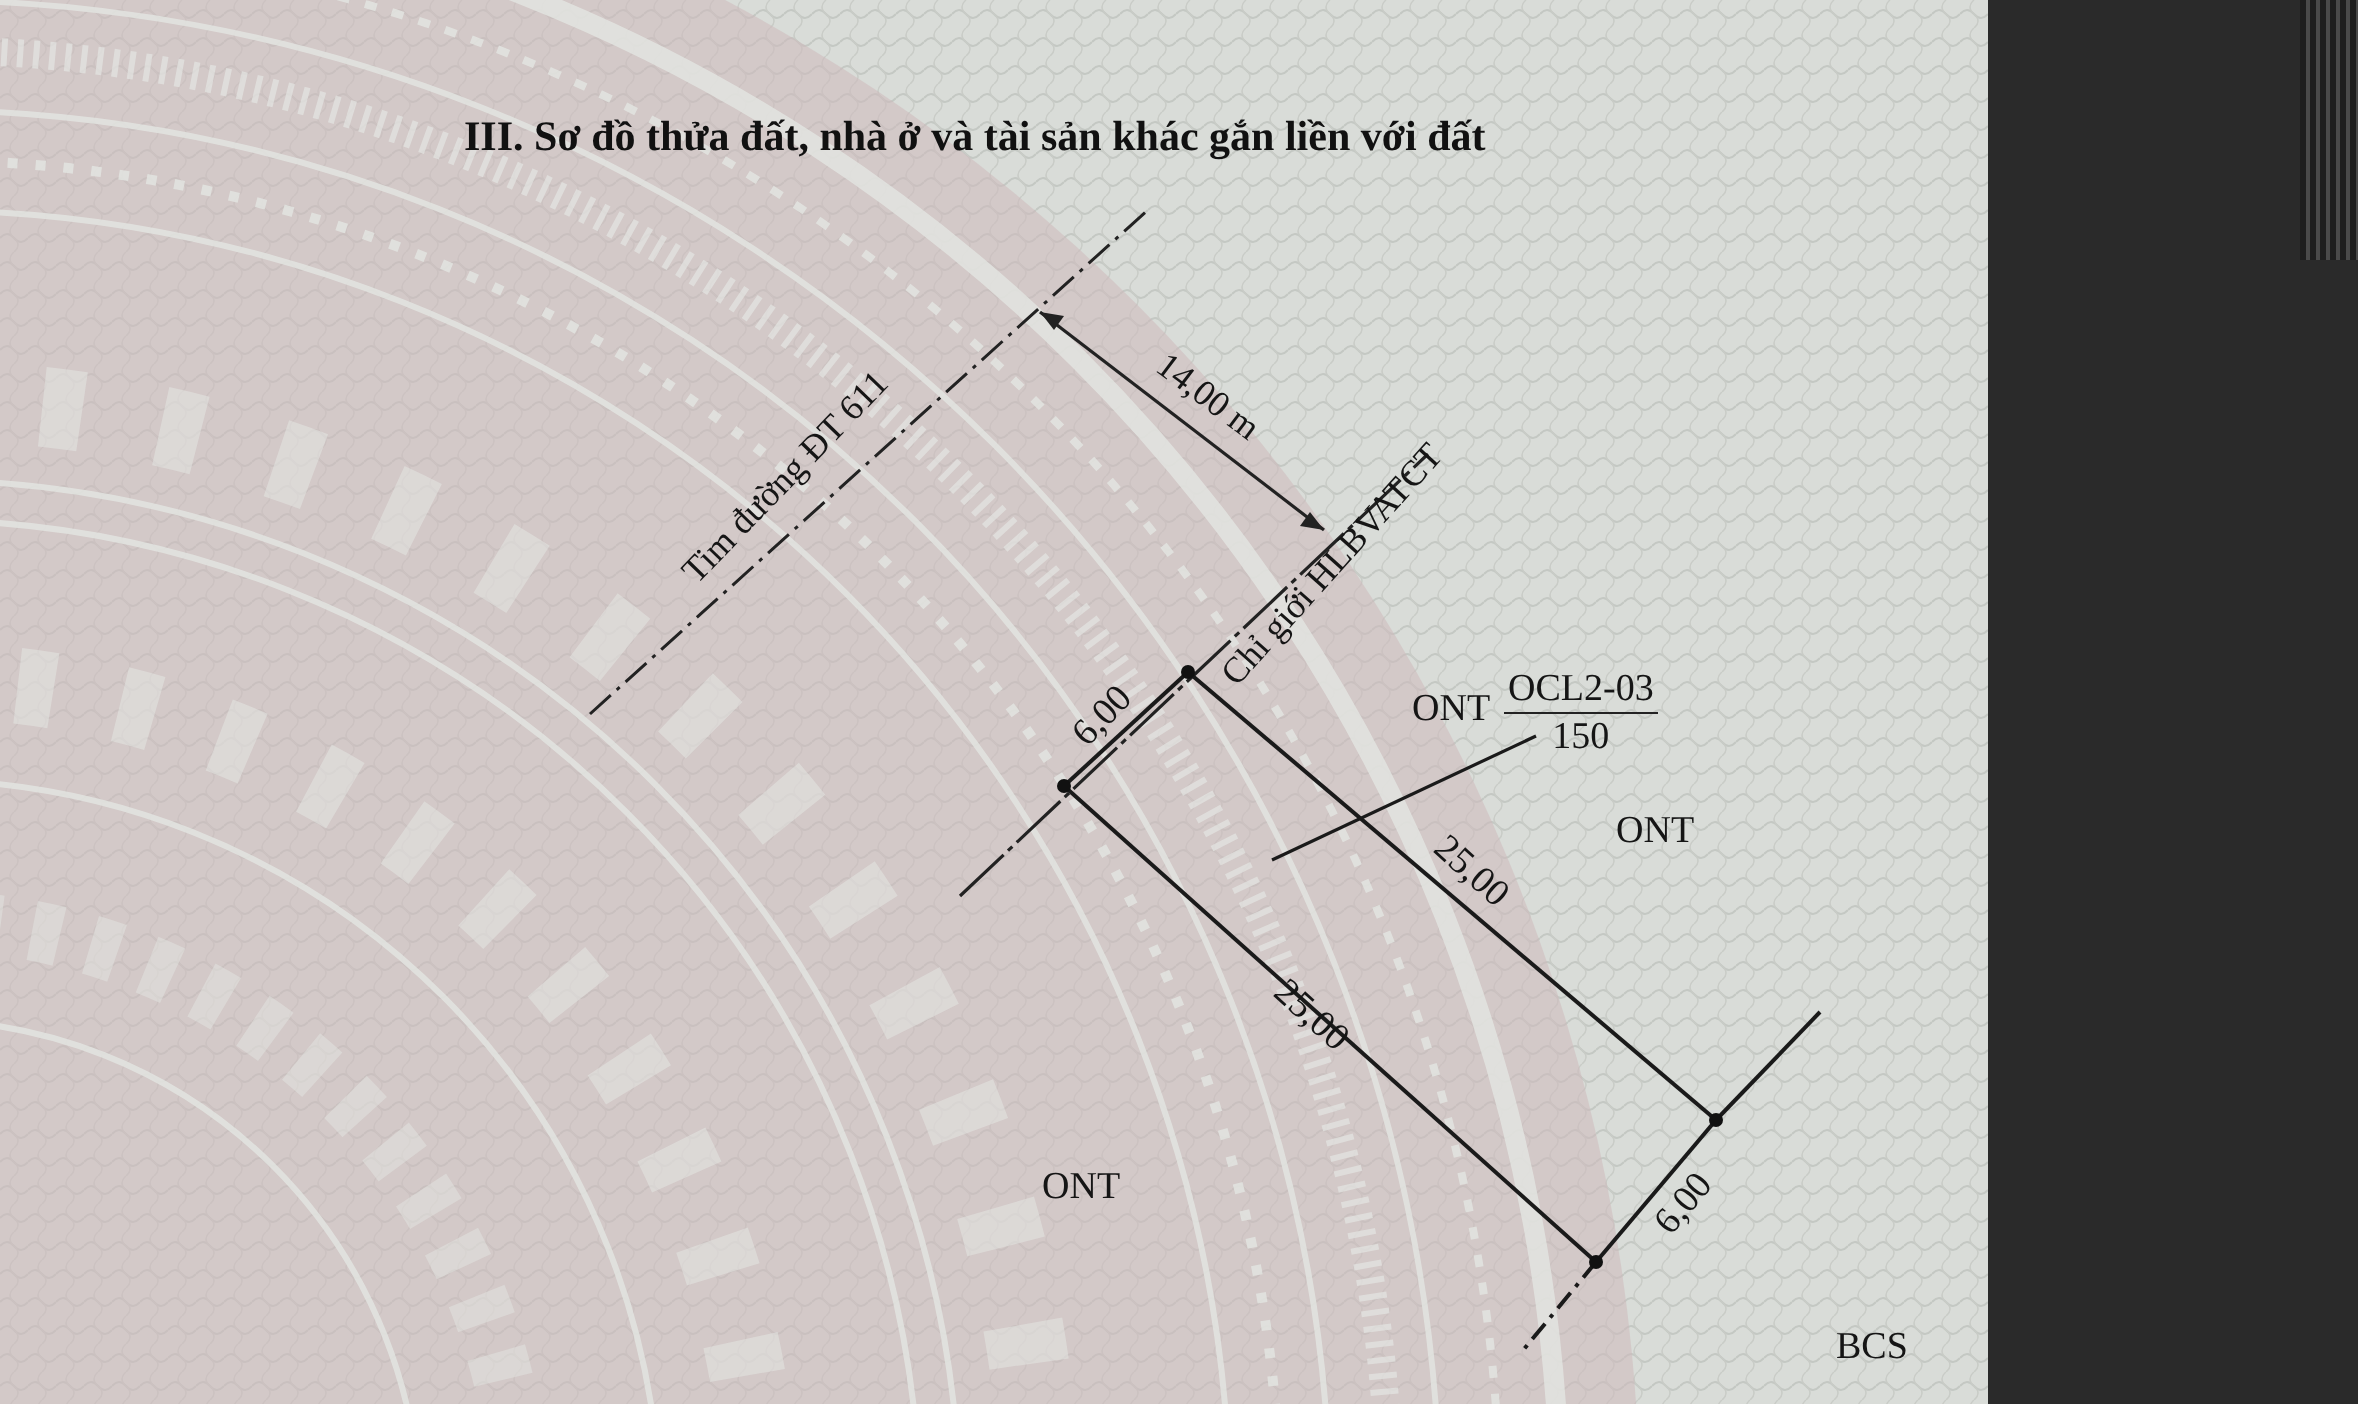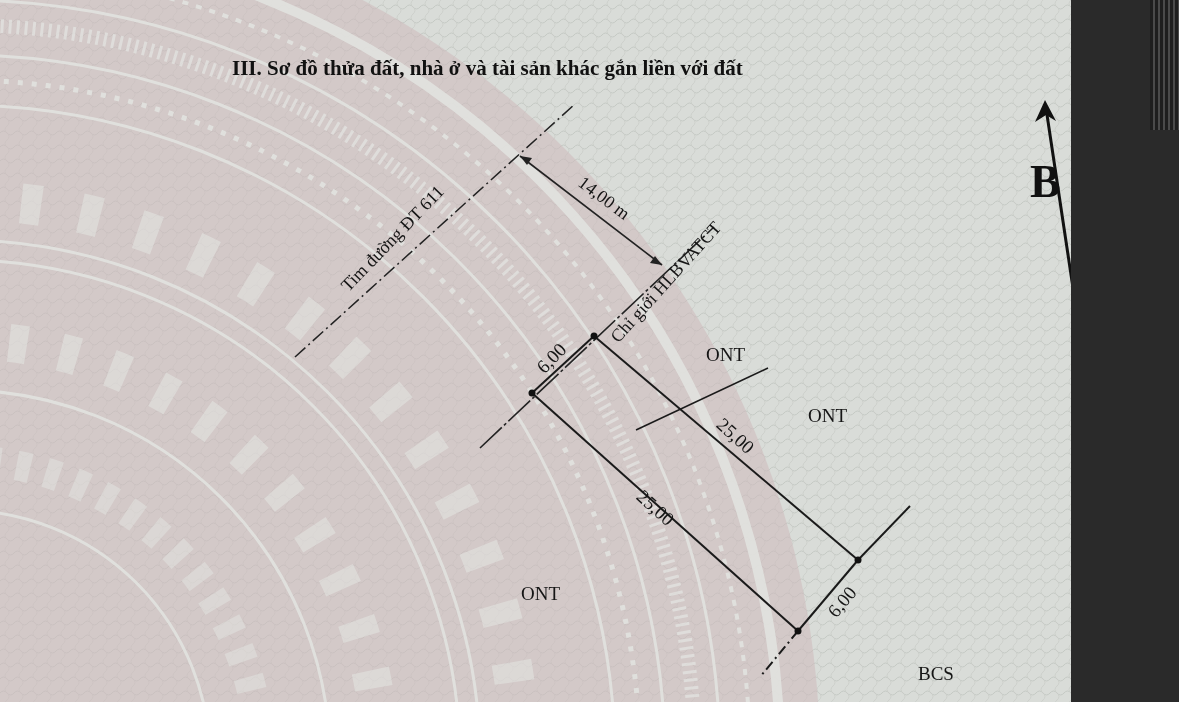--- a/index.html
+++ b/index.html
@@ -2,21 +2,21 @@
 <html><head>
 <meta charset="utf-8">
 <style>
   html, body { margin: 0; padding: 0; }
   body {
     width: 1179px; height: 702px; overflow: hidden; position: relative;
     background: #2a2a2a;
     font-family: "Liberation Serif", "DejaVu Serif", serif;
   }
   .paper {
-    position: absolute; left: 0; top: 0; width: 1071px; height: 702px;
+    position: absolute; left: 0; top: 0; width: 994px; height: 702px;
     background: #d9dcd8;
     clip-path: polygon(0 0, 1150px 0, 1179px 120px, 1179px 702px, 0 702px);
     overflow: hidden;
   }
   .paper svg { position: absolute; left: 0; top: 0; }
   .dark-edge {
     position: absolute; left: 1150px; top: 0; width: 29px; height: 130px;
     background: repeating-linear-gradient(90deg,#1e1e1e 0 3px,#4a4a4a 3px 5px);
   }
   .title {
@@ -110,19 +110,23 @@
   <div class="lbl rot" style="left:548px; top:356px; transform: rotate(-46deg);">6,00</div>
 
   <div class="lbl rot" style="left:712px; top:408px; transform: rotate(42deg);">25,00</div>
 
   <div class="lbl rot" style="left:632px; top:480px; transform: rotate(42deg);">25,00</div>
 
   <div class="lbl rot" style="left:840px; top:600px; transform: rotate(-50deg);">6,00</div>
 
   <div class="lbl" style="left:706px; top:344px;">ONT</div>
 
+  <div class="fraction">
+    <div class="num">OCL2-03</div>
+    <div class="den">150</div>
+  </div>
 
   <div class="lbl" style="left:808px; top:405px;">ONT</div>
   <div class="lbl" style="left:521px; top:583px;">ONT</div>
   <div class="lbl" style="left:918px; top:663px;">BCS</div>
 </div>
 
 <div class="dark-edge"></div>
 
 </body></html>

